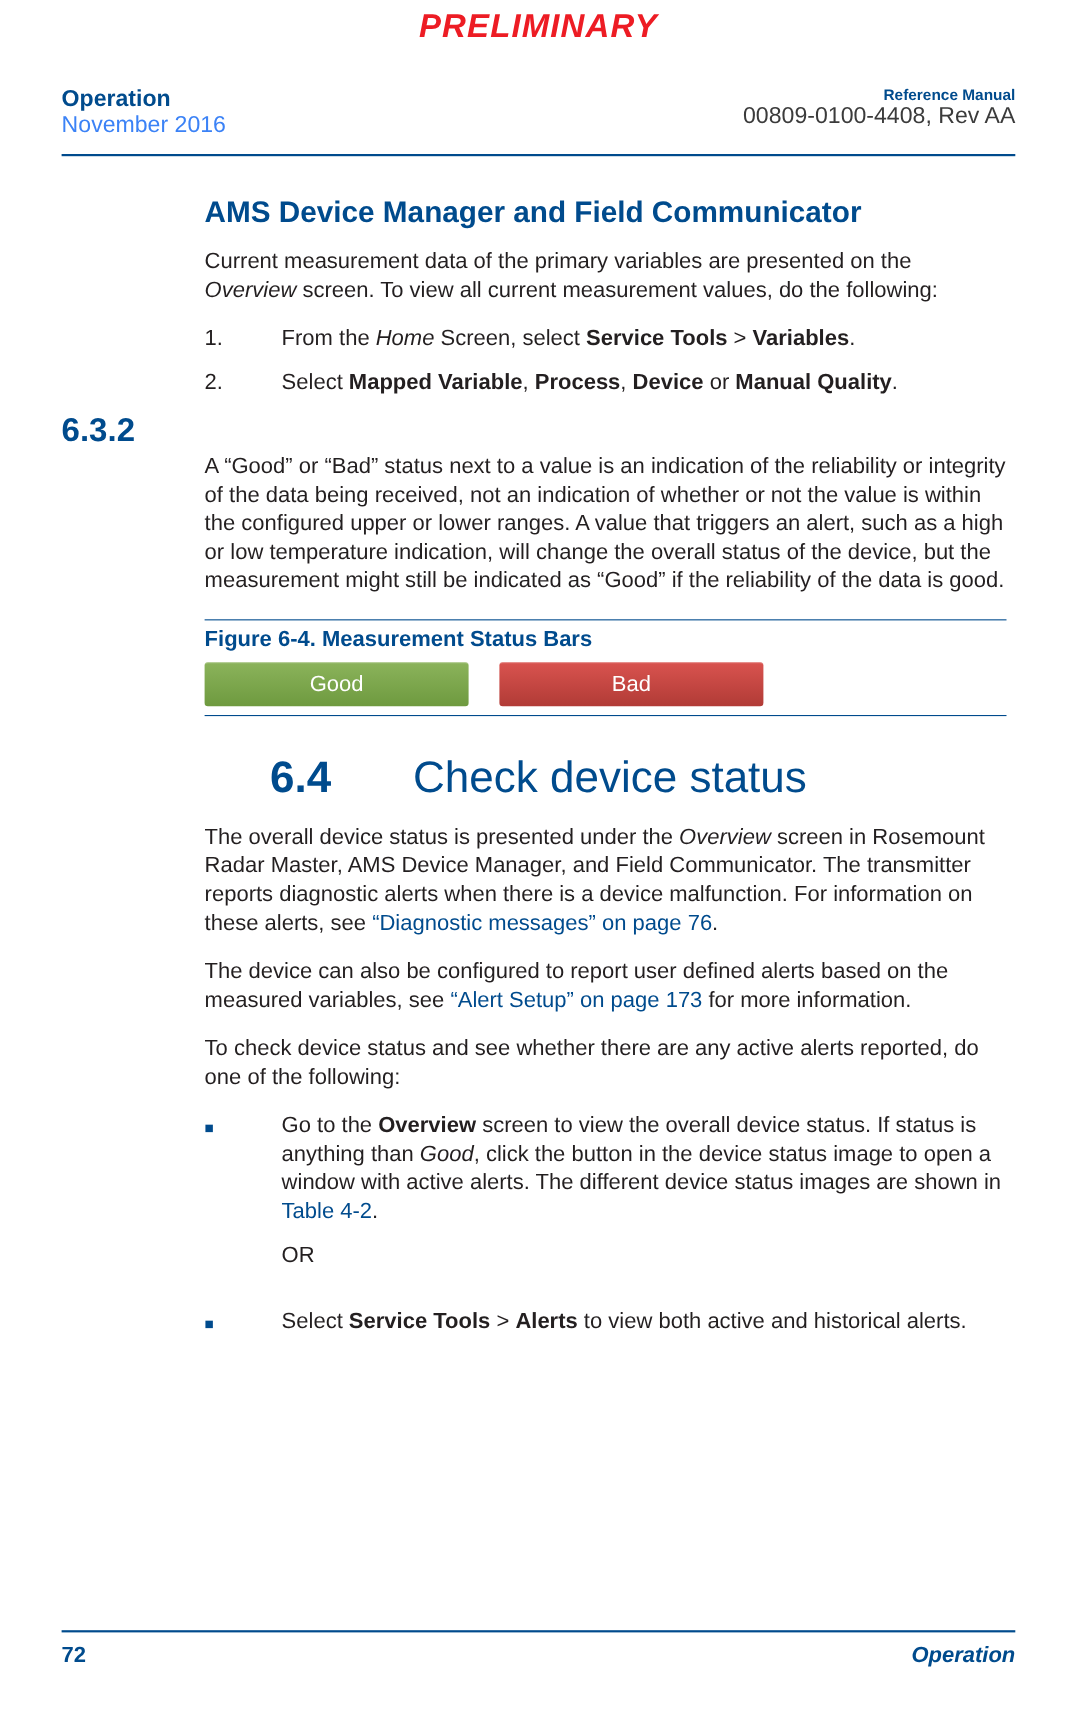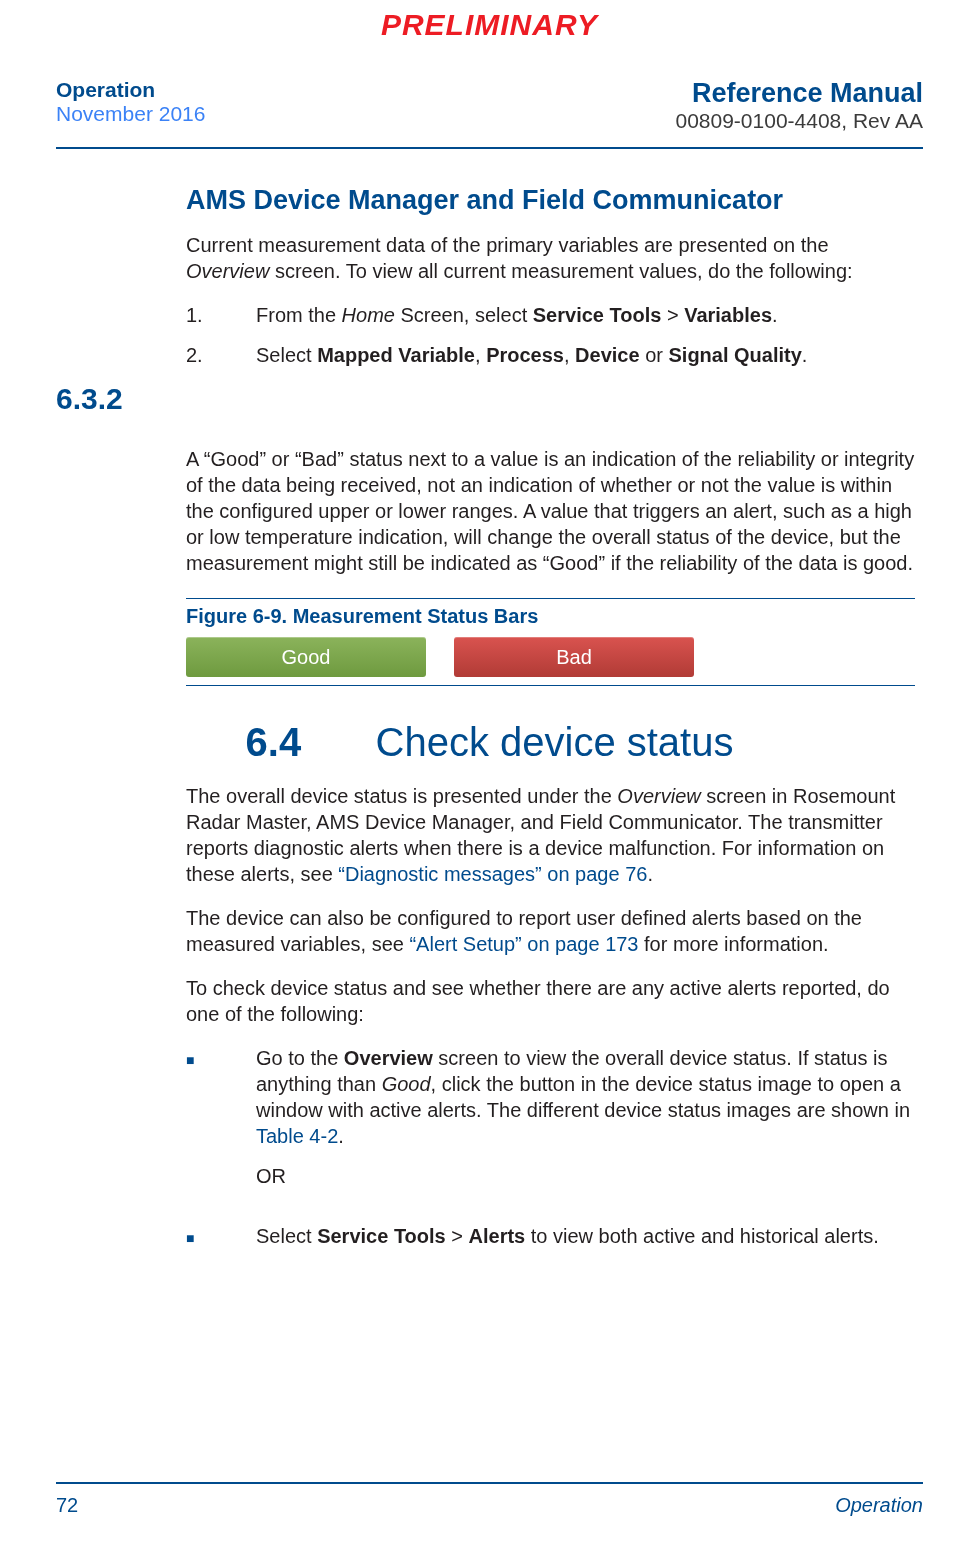--- a/index.html
+++ b/index.html
@@ -3,21 +3,21 @@
 <meta charset="utf-8">
 <style>
   * { box-sizing: border-box; margin: 0; padding: 0; }
   html, body { width: 979px; height: 1557px; background: #fff; font-family: "Myriad Pro", "Segoe UI", Arial, sans-serif; color: #231f20; }
   .page { position: relative; width: 979px; height: 1557px; padding: 56px 56px 61px 56px; }
   .watermark { position: absolute; top: 8px; left: 0; right: 0; text-align: center; font-style: italic; font-weight: 600; font-size: 30px; color: #ed1c24; letter-spacing: 1px; }
   .header-row { display: flex; justify-content: space-between; align-items: flex-start; margin-top: 22px; }
   .hdr-left .title { color: #004b8d; font-weight: 700; font-size: 21px; }
   .hdr-left .date { font-size: 21px; color: #3b82f6; }
   .hdr-right { text-align: right; }
-  .hdr-right .title { color: #004b8d; font-weight: 700; font-size: 27px; }
+  .hdr-right .title { color: #004b8d; font-weight: 700; font-size: 14px; }
   .hdr-right .doc { font-size: 21px; color: #3b3b3b; }
   .hr { border: none; border-top: 2px solid #004b8d; margin-top: 14px; }
   .content { margin-top: 34px; margin-left: 130px; margin-right: 8px; font-size: 20px; line-height: 1.3; color: #231f20; }
   .content-wide { margin-left: 0; }
   .h3 { color: #004b8d; font-weight: 700; font-size: 27px; margin-bottom: 14px; }
   .para { margin-bottom: 18px; }
   .num-row { display: flex; margin-bottom: 14px; }
   .num-row .num { width: 70px; flex: none; }
   .num-row .body { flex: 1; }
   .sec-row { display: flex; align-items: flex-start; margin-top: 8px; }
@@ -29,21 +29,21 @@
   .fig-row { display: flex; gap: 28px; border-bottom: 1px solid #004b8d; padding-bottom: 8px; margin-bottom: 20px; }
   .badge { width: 240px; height: 40px; border-radius: 3px; display: flex; align-items: center; justify-content: center; font-size: 20px; color: #fff; font-weight: 400; }
   .badge-good { background: linear-gradient(#8bb35b, #6e9a3f); box-shadow: inset 0 1px 0 rgba(255,255,255,.3); }
   .badge-bad  { background: linear-gradient(#d9534f, #b13b36); box-shadow: inset 0 1px 0 rgba(255,255,255,.25); }
   .bullet-row { display: flex; margin-bottom: 16px; }
   .bullet-row .mark { width: 70px; flex: none; color: #004b8d; font-size: 14px; padding-top: 6px; }
   .bullet-row .body { flex: 1; }
   .link { color: #004b8d; }
   b { font-weight: 700; }
   i { font-style: italic; }
-  .footer { position: absolute; left: 56px; right: 56px; bottom: 40px; border-top: 2px solid #004b8d; padding-top: 10px; display: flex; justify-content: space-between; color: #004b8d; font-weight: 400; font-size: 20px; }
+  .footer { position: absolute; left: 56px; right: 56px; bottom: 40px; border-top: 2px solid #004b8d; padding-top: 10px; display: flex; justify-content: space-between; color: #004b8d; font-weight: 700; font-size: 20px; }
   .gap-top { margin-top: 34px; justify-content: center; }
   .or { margin: 14px 0 18px 0; }
 </style>
 </head>
 <body>
 
 <div class="page">
 
   <div class="watermark">PRELIMINARY</div>
 
@@ -69,33 +69,33 @@
     <div class="num-row">
       <div class="num">1.</div>
       <div class="body">
         <span>From the </span><i>Home</i><span> Screen, select </span><b>Service Tools</b><span> &gt; </span><b>Variables</b><span>.</span>
       </div>
     </div>
 
     <div class="num-row">
       <div class="num">2.</div>
       <div class="body">
-        <span>Select </span><b>Mapped Variable</b><span>, </span><b>Process</b><span>, </span><b>Device</b><span> or </span><b>Signal Quality</b><span>.</span>
+        <span>Select </span><b>Mapped Variable</b><span>, </span><b>Process</b><span>, </span><b>Device</b><span> or </span><b>Manual Quality</b><span>.</span>
       </div>
     </div>
   </div>
 
   <div class="sec-row content-wide" style="padding-left:0;">
     <div class="sec-num" style="padding-left:0; margin-left:0;">6.3.2</div>
   </div>
 
-  <div class="content" style="margin-top:30px;">
+  <div class="content" style="margin-top:2px;">
     <div class="para">A “Good” or “Bad” status next to a value is an indication of the reliability or integrity of the data being received, not an indication of whether or not the value is within the configured upper or lower ranges. A value that triggers an alert, such as a high or low temperature indication, will change the overall status of the device, but the measurement might still be indicated as “Good” if the reliability of the data is good.</div>
 
-    <div class="fig-caption">Figure 6-9. Measurement Status Bars</div>
+    <div class="fig-caption">Figure 6-4. Measurement Status Bars</div>
     <div class="fig-row">
       <div class="badge badge-good">Good</div>
       <div class="badge badge-bad">Bad</div>
     </div>
   </div>
 
   <div class="sec-row content-wide gap-top">
     <div class="sec-num big">6.4</div>
     <div class="sec-title big">Check device status</div>
   </div>

